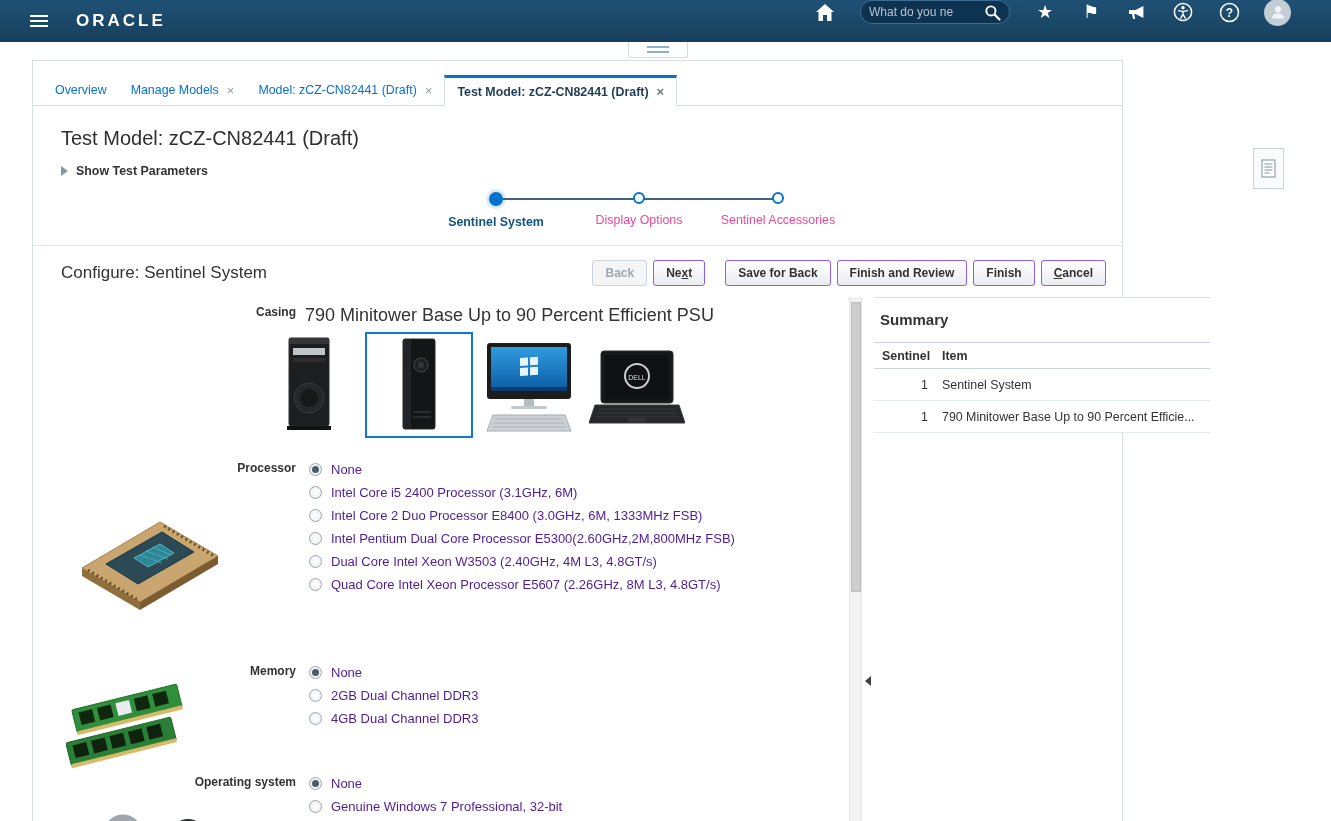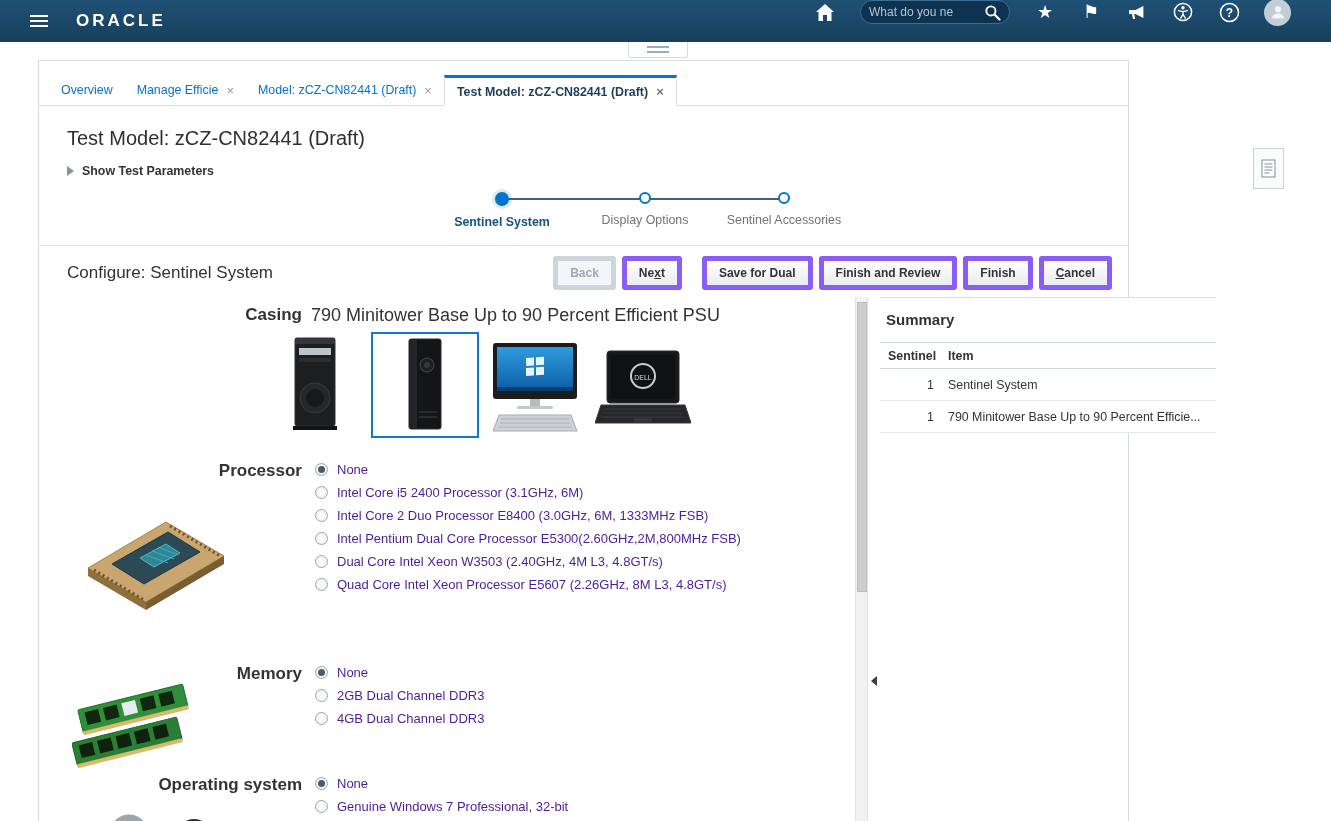--- a/index.html
+++ b/index.html
@@ -35,21 +35,21 @@
   
   .handle {
     position:absolute; left:628px; top:42px; width:60px; height:16px;
     background:#fff; border:1px solid #d3dce2; border-top:none; border-radius:0 0 3px 3px;
     display:flex; flex-direction:column; align-items:center; justify-content:center; gap:3px; cursor:pointer;
   }
   .handle i { display:block; width:22px; height:2px; background:#8fb0c6; }
 
   
   .card {
-    position:absolute; top:60px; left:38px; width:1091px; height:761px;
+    position:absolute; top:60px; left:32px; width:1091px; height:761px;
     background:#fff; border:1px solid #d6dee4; border-bottom:none;
   }
 
   
   .tabsrow { position:absolute; top:14px; left:0; right:0; height:31px; border-bottom:1px solid #d6dee4; display:flex; align-items:flex-end; padding-left:10px; }
   .tab { display:flex; align-items:center; height:30px; padding:0 12px; font-size:12.4px; color:#0572ce; cursor:pointer; white-space:nowrap; }
   .tab .x { margin-left:8px; color:#8e9aa3; font-size:13px; line-height:1; cursor:pointer; }
   .tab.active {
     border:1px solid #d6dee4; border-bottom:1px solid #fff; border-top:3px solid #0572ce;
     background:#fff; color:#1f3d55; font-weight:bold; margin-bottom:-1px; height:31px;
@@ -60,43 +60,43 @@
   .pagetitle { position:absolute; top:66px; left:28px; font-size:20px; font-weight:400; color:#2f2f2f; }
   .showparams { position:absolute; top:103px; left:28px; display:flex; align-items:center; gap:8px; font-weight:bold; font-size:12.4px; cursor:pointer;justify-content:space-between; }
   .tri { width:0; height:0; border-left:7px solid #7d97a8; border-top:5px solid transparent; border-bottom:5px solid transparent; }
 
   
   .train { position:absolute; top:131px; left:0; width:100%; height:52px; }
   .trainline { position:absolute; top:6px; left:463px; width:282px; height:2px; background:#41627c; }
   .tstep { position:absolute; top:0; width:160px; text-align:center; cursor:pointer; }
   .tdot { width:12px; height:12px; border:2px solid #0572ce; border-radius:50%; background:#fff; margin:0 auto; }
   .tstep.current .tdot { width:14px; height:14px; border:none; background:#0572ce; box-shadow:0 0 0 3px rgba(5,114,206,.15); }
-  .tlabel { margin-top:9px; color:#737373; font-size:12.4px; }
+  .tlabel { margin-top:9px; color:#ec4899; font-size:12.4px; }
   .tstep.current .tlabel { color:#12537f; font-weight:bold; }
 
   .sectiondivider { position:absolute; top:184px; left:0; width:100%; border-top:1px solid #e0e6ea; }
 
   
   .confrow { position:absolute; top:194px; left:28px; right:16px; height:36px; display:flex; align-items:center;gap:32px; }
   .confhead { font-size:17px; font-weight:400; color:#333; }
   .btns { margin-left:auto; display:flex; gap:6px; align-items:center; }
   .btn {
     font-family:"Liberation Sans",sans-serif; font-weight:bold; font-size:12px; color:#333;
-    background:linear-gradient(#ffffff,#e9edf0); border:5px solid #8b5cf6; border-radius:3px;
+    background:linear-gradient(#ffffff,#e9edf0); border:1px solid #8b5cf6; border-radius:3px;
     padding:5px 12px; cursor:pointer; white-space:nowrap;
   }
   .btn.disabled { color:#9fa9b1; background:#f3f5f7; border-color:#ccd5dc; cursor:default; }
   .btn.gap { margin-left:14px; }
   .key { text-decoration:underline; }
 
   
   .content { position:absolute; top:236px; left:0; right:0; bottom:0; }
   .maincol { position:absolute; left:0; top:0; width:816px; height:525px; overflow:hidden; background:#fff; }
 
-  .flabel { position:absolute; width:263px; text-align:right; font-weight:bold; font-size:17px; }
+  .flabel { position:absolute; width:263px; text-align:right; font-weight:bold; font-size:12px; }
   .lbl-casing { top:8px; }
   .lbl-proc { top:164px; }
   .lbl-mem { top:367px; }
   .lbl-os { top:478px; }
   .casingval { position:absolute; left:272px; top:8px; font-size:18px; }
 
   .casing-opt { position:absolute; cursor:pointer; }
   .casing-opt.selected { border:2px solid #0e7ad6; background:#fff; display:flex; align-items:center; justify-content:center; }
 
   .opts { position:absolute; left:276px; }
@@ -206,21 +206,21 @@
   </svg>
 </div>
 
 <div class="card">
 
   <div class="tabsrow">
     <div class="tab">
       <span>Overview</span>
     </div>
     <div class="tab">
-      <span>Manage Efficie</span>
+      <span>Manage Models</span>
       <span class="x">×</span>
     </div>
     <div class="tab">
       <span>Model: zCZ-CN82441 (Draft)</span>
       <span class="x">×</span>
     </div>
     <div class="tab active">
       <span>Test Model: zCZ-CN82441 (Draft)</span>
       <span class="x">×</span>
     </div>
@@ -248,21 +248,21 @@
     </div>
   </div>
 
   <div class="sectiondivider"></div>
 
   <div class="confrow">
     <div class="confhead">Configure: Sentinel System</div>
     <div class="btns">
       <button class="btn disabled">Back</button>
       <button class="btn"><span>Ne</span><span class="key">x</span><span>t</span></button>
-      <button class="btn gap">Save for Dual</button>
+      <button class="btn gap">Save for Back</button>
       <button class="btn">Finish and Review</button>
       <button class="btn">Finish</button>
       <button class="btn"><span class="key">C</span><span>ancel</span></button>
     </div>
   </div>
 
   <div class="content">
 
     <div class="maincol">
 

